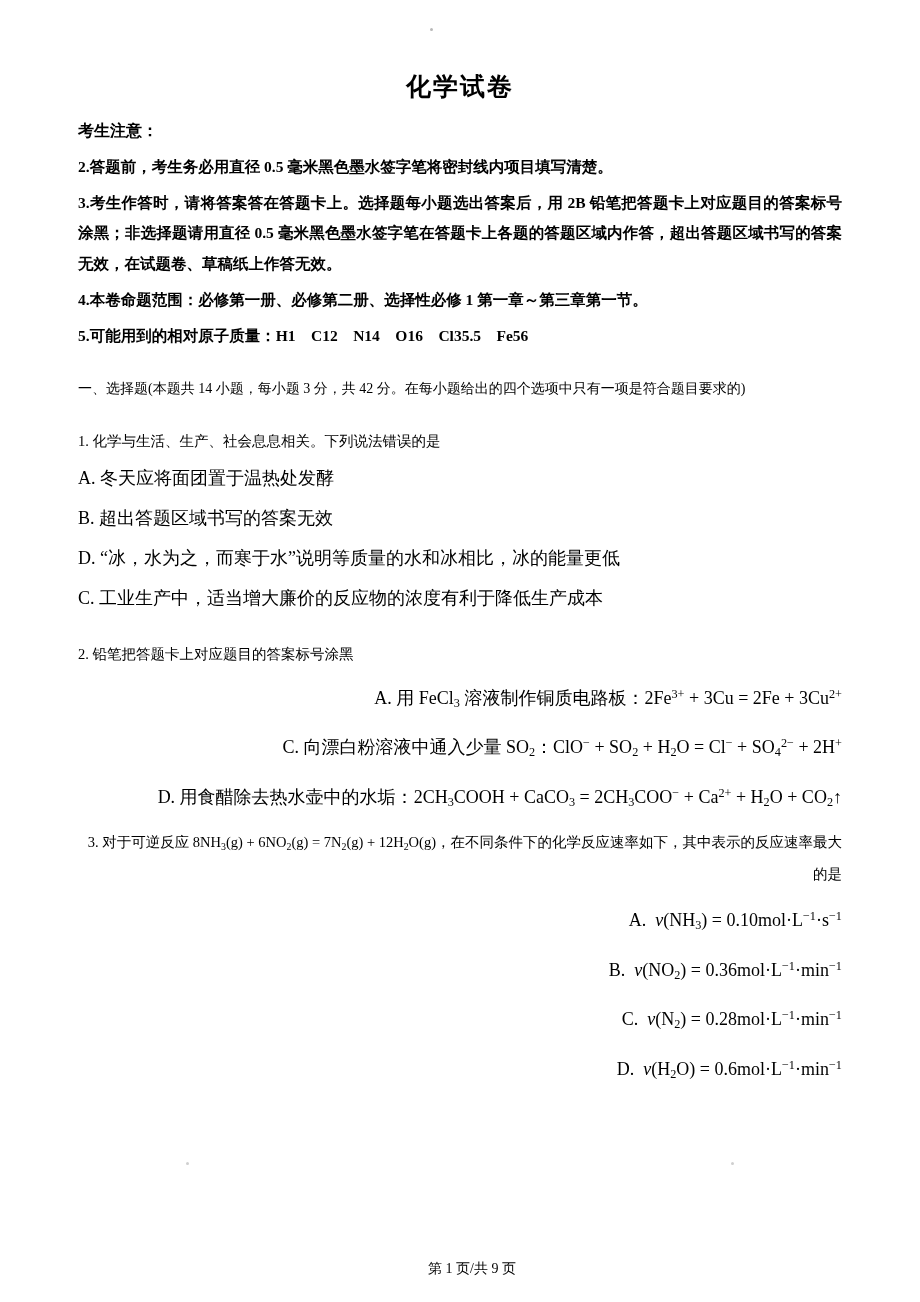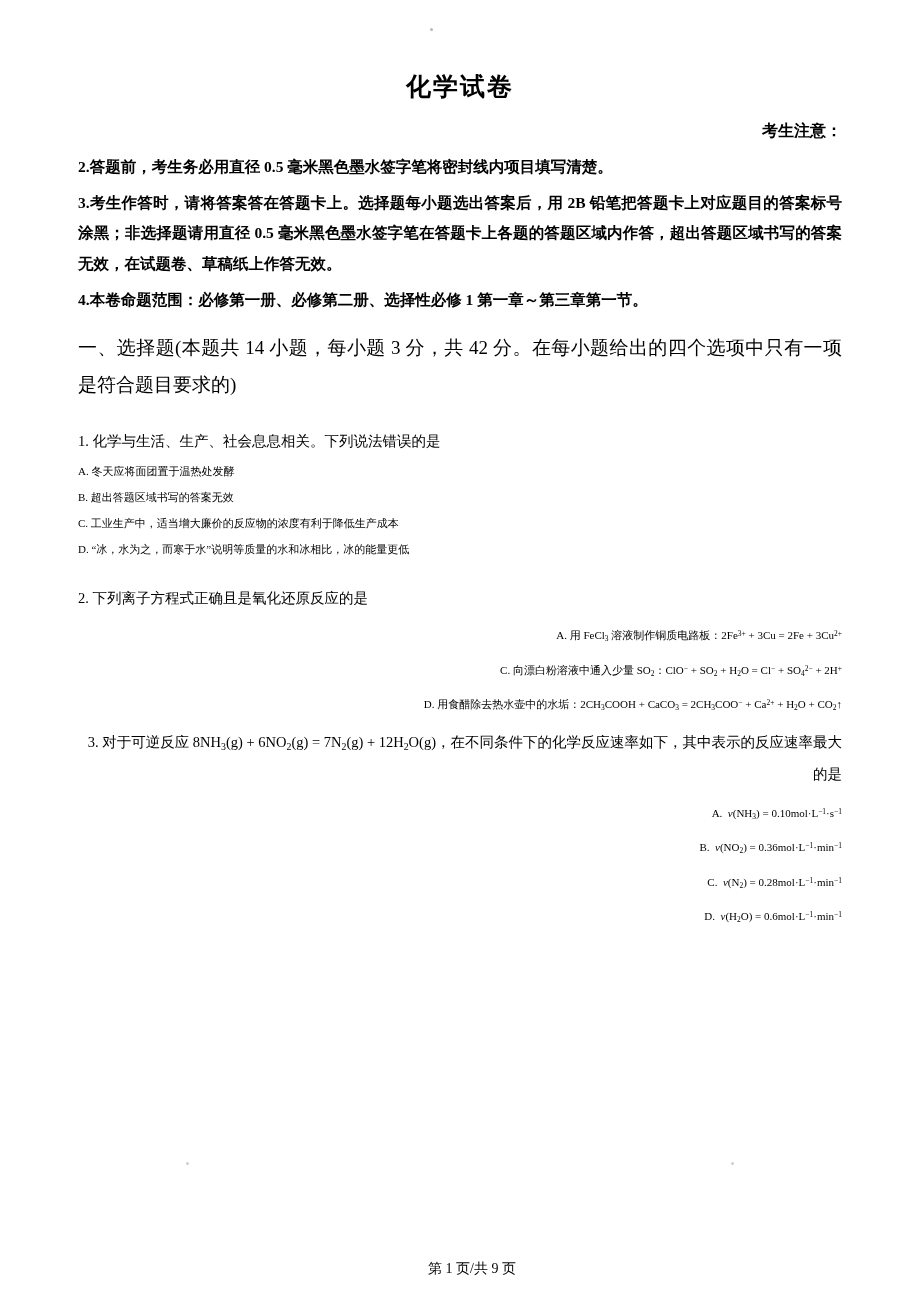--- a/index.html
+++ b/index.html
@@ -27,45 +27,44 @@
     font-size: 25px;
     font-weight: bold;
     letter-spacing: 2px;
     margin: 22px 0 18px 0;
     font-family: "Liberation Serif", "DejaVu Serif", serif;
   }
   .notice-head {
     font-size: 16px;
     font-weight: bold;
     margin: 10px 0 10px 0;
-    text-align: right;
   }
   .notice-line {
     font-size: 15.5px;
     font-weight: bold;
     line-height: 1.95;
     margin: 0 0 6px 0;
     text-align: justify;
   }
   .notice-line.multi {
     margin-bottom: 6px;
   }
   .section-head {
-    font-size: 19px;
+    font-size: 14px;
     line-height: 1.95;
-    margin: 14px 0 6px 0;
+    margin: 24px 0 6px 0;
     text-align: justify;
   }
   .q-stem {
     font-size: 14.5px;
     line-height: 2.0;
     margin: 24px 0 2px 0;
   }
   .q-opt {
-    font-size: 11px;
+    font-size: 18px;
     line-height: 2.0;
     margin: 4px 0 4px 0;
   }
   .q-opt.math, .q-stem.math {
     line-height: 2.2;
     margin: 10px 0 10px 0;
     text-align: right;
   }
   .mi { font-style: italic; font-family: "Liberation Serif", serif; }
   sub { font-size: 0.68em; vertical-align: -0.28em; }
@@ -113,38 +112,39 @@
 
   <div class="dot-tl"></div>
 
   <div class="doc-title">化学试卷</div>
 
   <div class="notice-head">考生注意：</div>
 
   <div class="notice-line">2.答题前，考生务必用直径 0.5 毫米黑色墨水签字笔将密封线内项目填写清楚。</div>
   <div class="notice-line multi">3.考生作答时，请将答案答在答题卡上。选择题每小题选出答案后，用 2B 铅笔把答题卡上对应题目的答案标号涂黑；非选择题请用直径 0.5 毫米黑色墨水签字笔在答题卡上各题的答题区域内作答，超出答题区域书写的答案无效，在试题卷、草稿纸上作答无效。</div>
   <div class="notice-line">4.本卷命题范围：必修第一册、必修第二册、选择性必修 1 第一章～第三章第一节。</div>
+  <div class="notice-line">5.可能用到的相对原子质量：H1　C12　N14　O16　Cl35.5　Fe56</div>
 
   <div class="section-head">一、选择题(本题共 14 小题，每小题 3 分，共 42 分。在每小题给出的四个选项中只有一项是符合题目要求的)</div>
 
   <div>
     <div class="q-stem">
       <span>1.</span>
       <span>化学与生活、生产、社会息息相关。下列说法错误的是</span>
     </div>
     <div class="q-opt">A. 冬天应将面团置于温热处发酵</div>
     <div class="q-opt">B. 超出答题区域书写的答案无效</div>
+    <div class="q-opt">D. “冰，水为之，而寒于水”说明等质量的水和冰相比，冰的能量更低</div>
     <div class="q-opt">C. 工业生产中，适当增大廉价的反应物的浓度有利于降低生产成本</div>
-    <div class="q-opt">D. “冰，水为之，而寒于水”说明等质量的水和冰相比，冰的能量更低</div>
   </div>
 
   <div>
     <div class="q-stem">
       <span>2.</span>
-      <span>下列离子方程式正确且是氧化还原反应的是</span>
+      <span>铅笔把答题卡上对应题目的答案标号涂黑</span>
     </div>
 
     <div class="q-opt math">
       A. 用 FeCl<sub>3</sub> 溶液制作铜质电路板：<span class="nowrap">2Fe<sup>3+</sup> + 3Cu = 2Fe + 3Cu<sup>2+</sup></span>
     </div>
     <div class="q-opt math">
       C. 向漂白粉溶液中通入少量 SO<sub>2</sub>：<span class="nowrap">ClO<sup>−</sup> + SO<sub>2</sub> + H<sub>2</sub>O = Cl<sup>−</sup> + SO<sub>4</sub><sup>2−</sup> + 2H<sup>+</sup></span>
     </div>
     <div class="q-opt math">
       D. 用食醋除去热水壶中的水垢：<span class="nowrap">2CH<sub>3</sub>COOH + CaCO<sub>3</sub> = 2CH<sub>3</sub>COO<sup>−</sup> + Ca<sup>2+</sup> + H<sub>2</sub>O + CO<sub>2</sub>↑</span>

